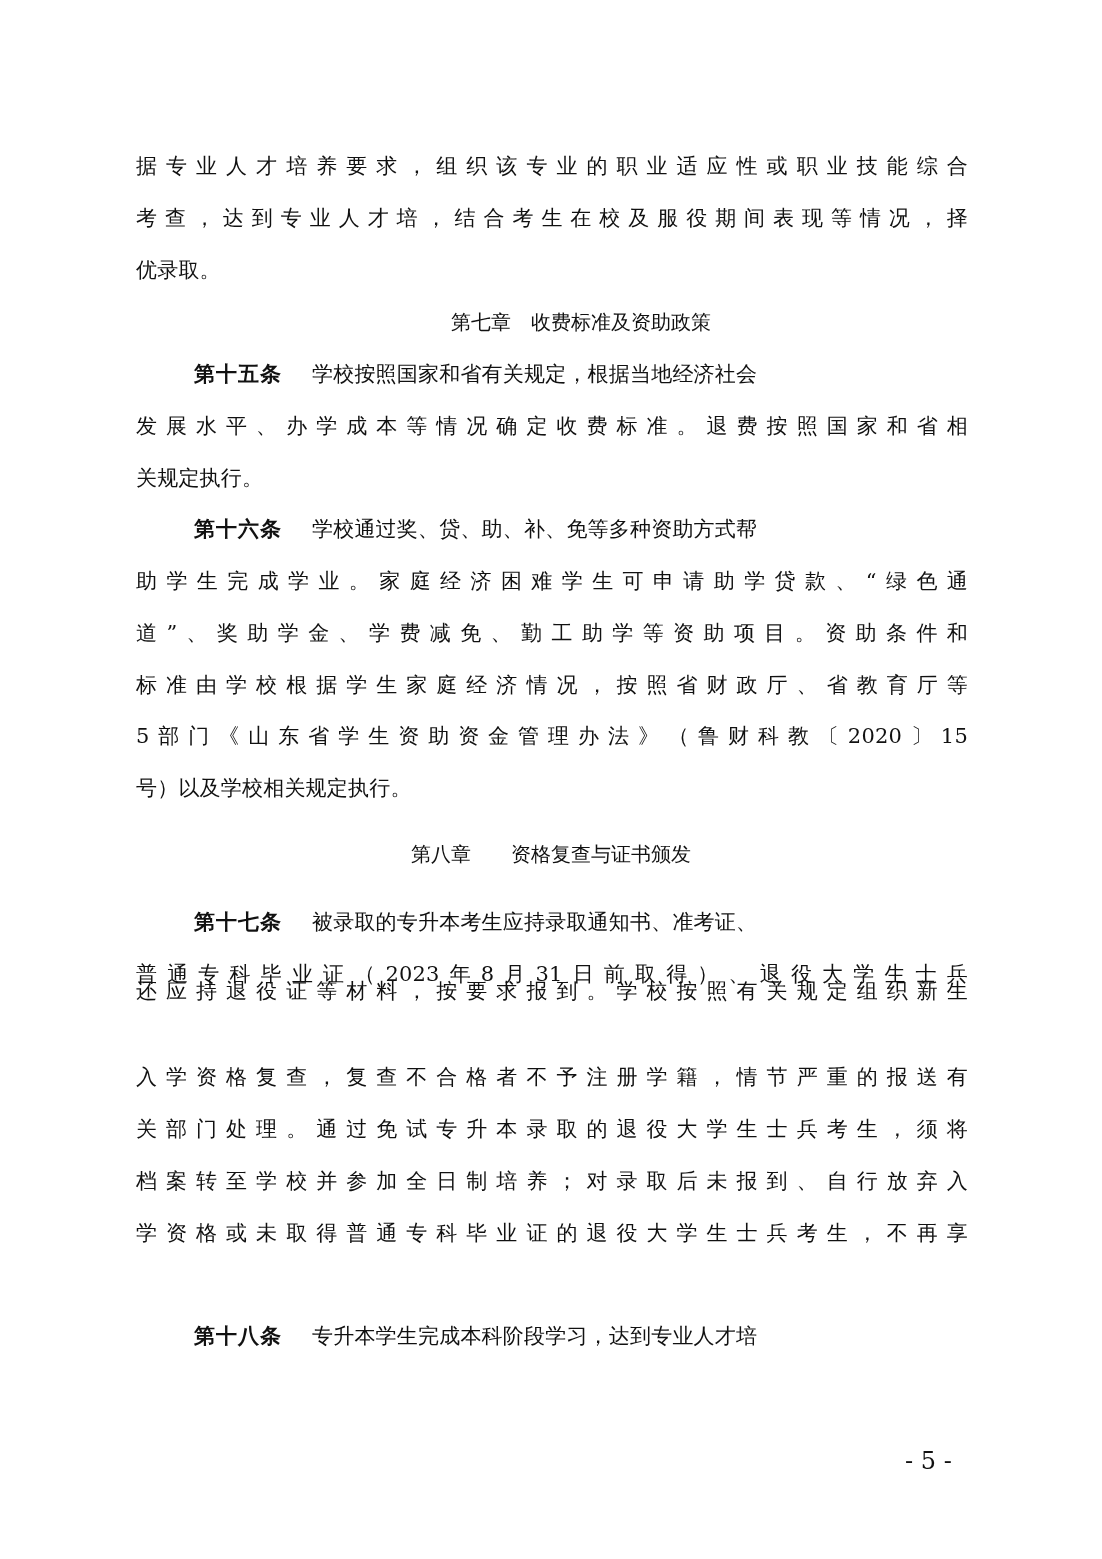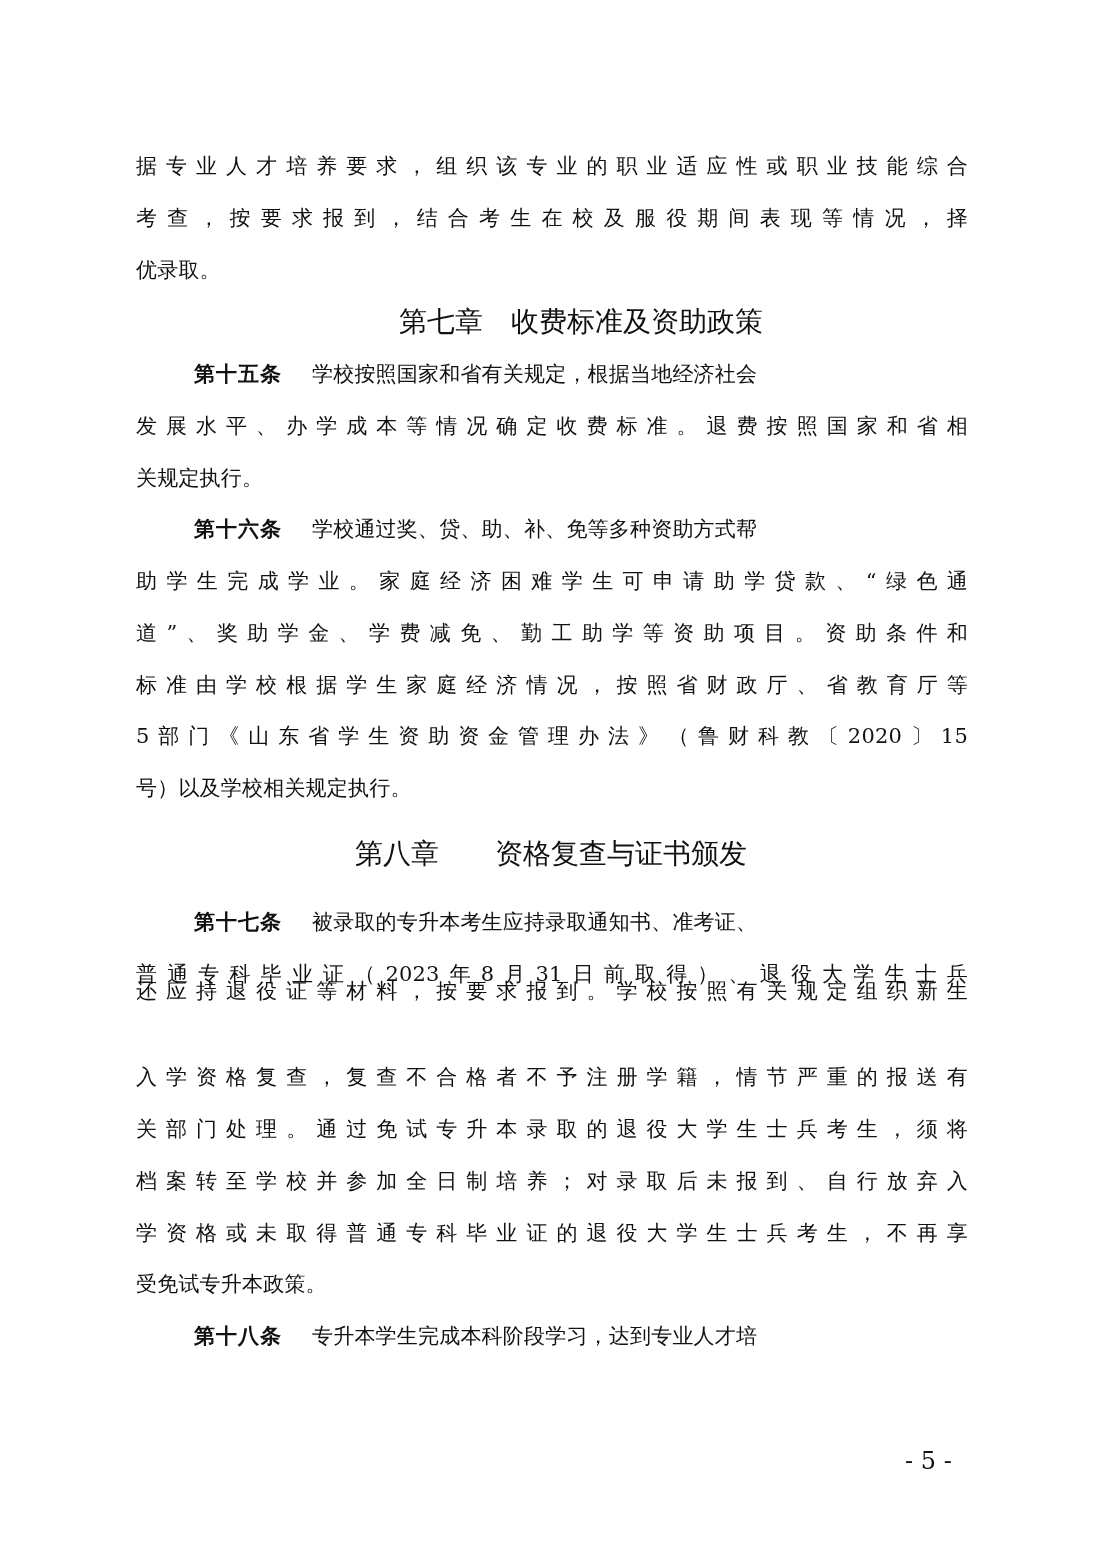--- a/index.html
+++ b/index.html
@@ -42,42 +42,42 @@
       margin-left: 58px;
       margin-right: 30px;
       letter-spacing: 1px;
     }
     .chapter {
       position: absolute;
       left: 0;
       width: 1102px;
       text-align: center;
       font-family: "DejaVu Sans", "Liberation Sans", sans-serif;
-      font-size: 28px;
+      font-size: 20px;
       line-height: 52px;
       height: 52px;
       white-space: pre;
     }
     .page-number {
       position: absolute;
       left: 905px;
       top: 1443px;
       font-family: "DejaVu Serif", "Liberation Serif", serif;
       font-size: 24px;
       line-height: 36px;
       white-space: pre;
     }
   </style>
 </head>
 <body>
 
 <div class="page">
 
   <div class="line" style="top:140px;">据专业人才培养要求，组织该专业的职业适应性或职业技能综合</div>
-  <div class="line" style="top:192px;">考查，按要求报到，结合考生在校及服役期间表现等情况，择</div>
+  <div class="line" style="top:192px;">考查，达到专业人才培，结合考生在校及服役期间表现等情况，择</div>
   <div class="line last" style="top:244px;">优录取。</div>
 
   <div class="chapter" style="top:296px; padding-left:60px; box-sizing:border-box;">第七章　收费标准及资助政策</div>
 
   <div class="line" style="top:348px; text-align-last:left;">
     <span class="art">第十五条</span><span>学校按照国家和省有关规定，根据当地经济社会</span>
   </div>
   <div class="line" style="top:400px;">发展水平、办学成本等情况确定收费标准。退费按照国家和省相</div>
   <div class="line last" style="top:452px;">关规定执行。</div>
 
@@ -94,21 +94,20 @@
 
   <div class="line" style="top:896px; text-align-last:left;">
     <span class="art">第十七条</span><span>被录取的专升本考生应持录取通知书、准考证、</span>
   </div>
   <div class="line" style="top:948px;">普通专科毕业证（2023年8月31日前取得）、退役大学生士兵</div>
   <div class="line" style="top:965px;">还应持退役证等材料，按要求报到。学校按照有关规定组织新生</div>
   <div class="line" style="top:1051px;">入学资格复查，复查不合格者不予注册学籍，情节严重的报送有</div>
   <div class="line" style="top:1103px;">关部门处理。通过免试专升本录取的退役大学生士兵考生，须将</div>
   <div class="line" style="top:1155px;">档案转至学校并参加全日制培养；对录取后未报到、自行放弃入</div>
   <div class="line" style="top:1207px;">学资格或未取得普通专科毕业证的退役大学生士兵考生，不再享</div>
-  <div class="line last" style="top:1258px;">受免试专升本政策。</div>
 
   <div class="line" style="top:1310px; text-align-last:left;">
     <span class="art">第十八条</span><span>专升本学生完成本科阶段学习，达到专业人才培</span>
   </div>
 
   <div class="page-number">- 5 -</div>
 
 </div>
 
 </body></html>

